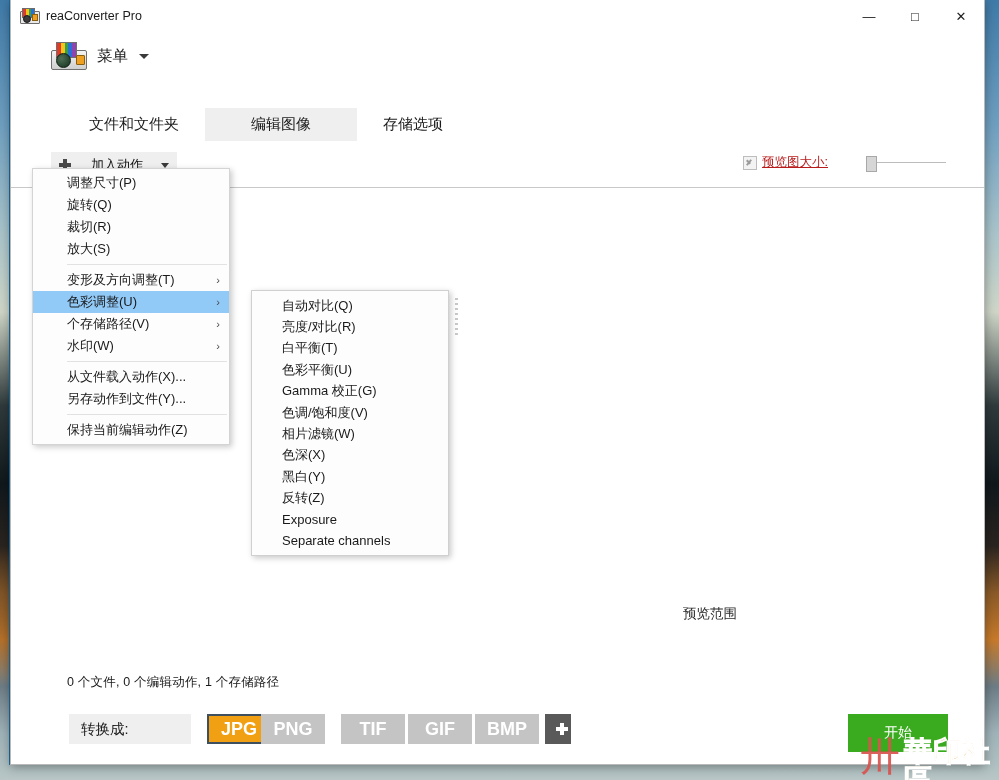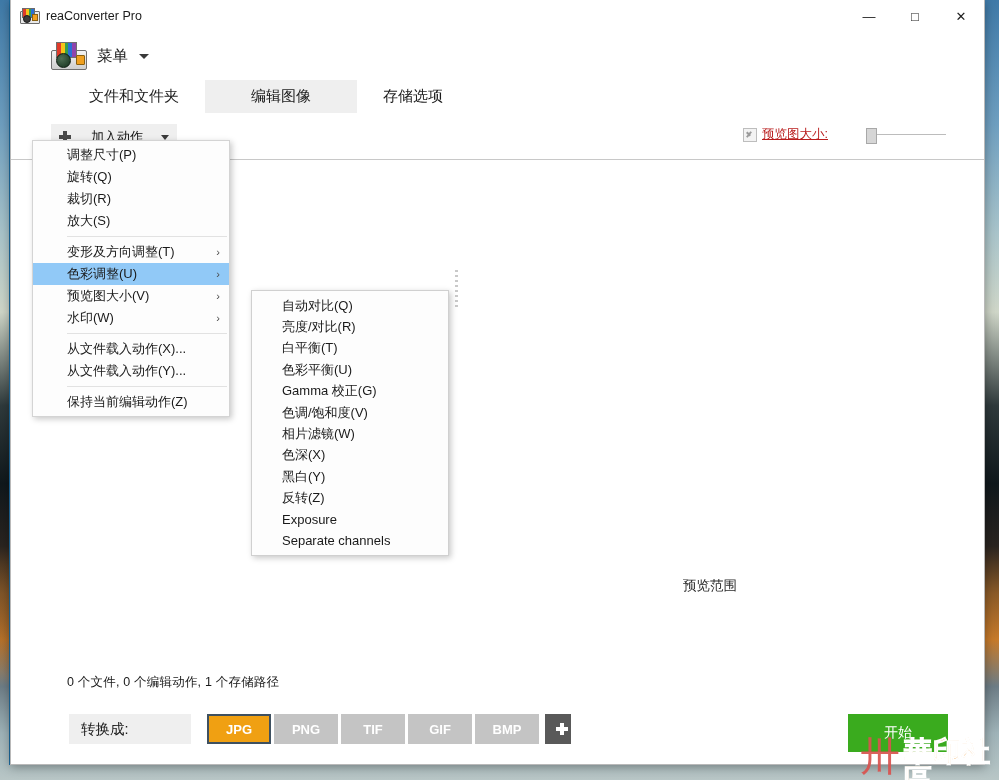--- a/index.html
+++ b/index.html
@@ -43,21 +43,21 @@
   .ai-lens{position:absolute;left:5px;bottom:2px;width:13px;height:13px;border-radius:50%;
      background:radial-gradient(circle at 35% 35%,#4f6f55,#14301c);border:1px solid #0c1c10;}
   .ai-pal{position:absolute;left:5px;top:0;width:19px;height:14px;
      background:linear-gradient(90deg,#e03b2a 0 20%,#f5c518 20% 40%,#36a14a 40% 60%,#2a6fd4 60% 80%,#8e44ad 80% 100%);
      border:1px solid #707070;}
   .ai-flash{position:absolute;right:0;bottom:5px;width:7px;height:8px;background:#f0a020;border:1px solid #8a6010;border-radius:1px;}
   #menulabel{font-size:15.5px;color:#1b1b1b;}
   .caret{width:0;height:0;border-left:5px solid transparent;border-right:5px solid transparent;
          border-top:5px solid #3a3a3a;margin-left:11px;}
   
-  #tabs{display:flex;align-items:flex-start;padding-left:52px;height:34px;}
+  #tabs{display:flex;align-items:flex-start;padding-left:52px;height:34px;margin-top:28px;}
   .tab{font-size:15px;color:#1b1b1b;padding:7px 26px;cursor:default;}
   .tab.active{background:#efefef;padding:7px 46px;}
   
   #actionbar{position:relative;height:46px;}
   #addaction{position:absolute;left:40px;top:10px;width:126px;height:26px;background:#efefef;
      display:flex;align-items:center;cursor:default;}
   .plus{margin-left:8px;width:12px;height:12px;position:relative;flex:none;}
   .plus:before,.plus:after{content:"";position:absolute;background:#4a4a4a;}
   .plus:before{left:4px;top:0;width:4px;height:12px;}
   .plus:after{left:0;top:4px;width:12px;height:4px;}
@@ -94,21 +94,21 @@
      border:1px solid #d0d0d0;box-shadow:2px 2px 6px rgba(0,0,0,.22);padding:4px 0 3px;z-index:50;}
   #submenu .mi{height:21.4px;padding-left:30px;}
   
   #status{position:absolute;left:56px;top:674px;font-size:12.5px;color:#1a1a1a;letter-spacing:.2px;}
   
   #bottombar{position:absolute;left:0;right:0;top:714px;height:44px;}
   #convlabel{position:absolute;left:58px;top:0;width:122px;height:30px;background:#efefef;
      display:flex;align-items:center;justify-content:flex-start;padding-left:12px;
      font-size:14.5px;color:#1a1a1a;box-sizing:border-box;}
   .fmt{position:absolute;top:0;height:30px;width:64px;display:flex;align-items:center;
-       justify-content:center;font-size:13px;font-weight:bold;color:#ffffff;background:#c4c4c4;cursor:default;}
+       justify-content:center;font-size:18px;font-weight:bold;color:#ffffff;background:#c4c4c4;cursor:default;}
   .fmt.on{background:#f0a012;border:2px solid #3e5060;box-sizing:border-box;}
   #fmtadd{position:absolute;top:0;width:26px;height:30px;background:#595959;display:flex;
      align-items:center;justify-content:center;cursor:default;}
   #fmtadd .plus:before,#fmtadd .plus:after{background:#fff;}
   #startbtn{position:absolute;right:36px;top:0;width:100px;height:38px;background:#3aab1e;
      display:flex;align-items:center;justify-content:center;color:#fff;font-size:14px;cursor:default;}
   
   #wm{position:absolute;left:860px;top:738px;display:flex;align-items:flex-start;pointer-events:none;}
   #wmmark{font-size:40px;color:#d9534f;line-height:.9;font-family:"DejaVu Serif",serif;opacity:.92;}
   #wmtext{margin-left:4px;}
@@ -188,33 +188,33 @@
       <div class="msep"></div>
       <div class="mi">
         <span>变形及方向调整(T)</span>
         <span class="arrow">›</span>
         </div>
       <div class="mi sel">
         <span>色彩调整(U)</span>
         <span class="arrow">›</span>
         </div>
       <div class="mi">
-        <span>预览图大小(V)</span>
+        <span>个存储路径(V)</span>
         <span class="arrow">›</span>
         </div>
       <div class="mi">
         <span>水印(W)</span>
         <span class="arrow">›</span>
         </div>
       <div class="msep"></div>
       <div class="mi">
         <span>从文件载入动作(X)...</span>
         </div>
       <div class="mi">
-        <span>从文件载入动作(Y)...</span>
+        <span>另存动作到文件(Y)...</span>
         </div>
       <div class="msep"></div>
       <div class="mi">
         <span>保持当前编辑动作(Z)</span>
         </div>
     </div>
   </div>
 
   <div id="mainpane">
     <div id="splitter"></div>
@@ -258,21 +258,21 @@
     <div class="mi">
       <span>Separate channels</span>
       </div>
   </div>
 
   <div id="status">0 个文件,  0 个编辑动作,  1 个存储路径</div>
 
   <div id="bottombar">
     <div id="convlabel">转换成:</div>
     <div class="fmt on" style="left:196px">JPG</div>
-    <div class="fmt" style="left:263px">PNG</div>
+    <div class="fmt" style="left:250px">PNG</div>
     <div class="fmt" style="left:330px">TIF</div>
     <div class="fmt" style="left:397px">GIF</div>
     <div class="fmt" style="left:464px">BMP</div>
     <div id="fmtadd" style="left:534px">
       <span class="plus"></span>
     </div>
     <div id="startbtn">开始</div>
   </div>
 </div>
 

